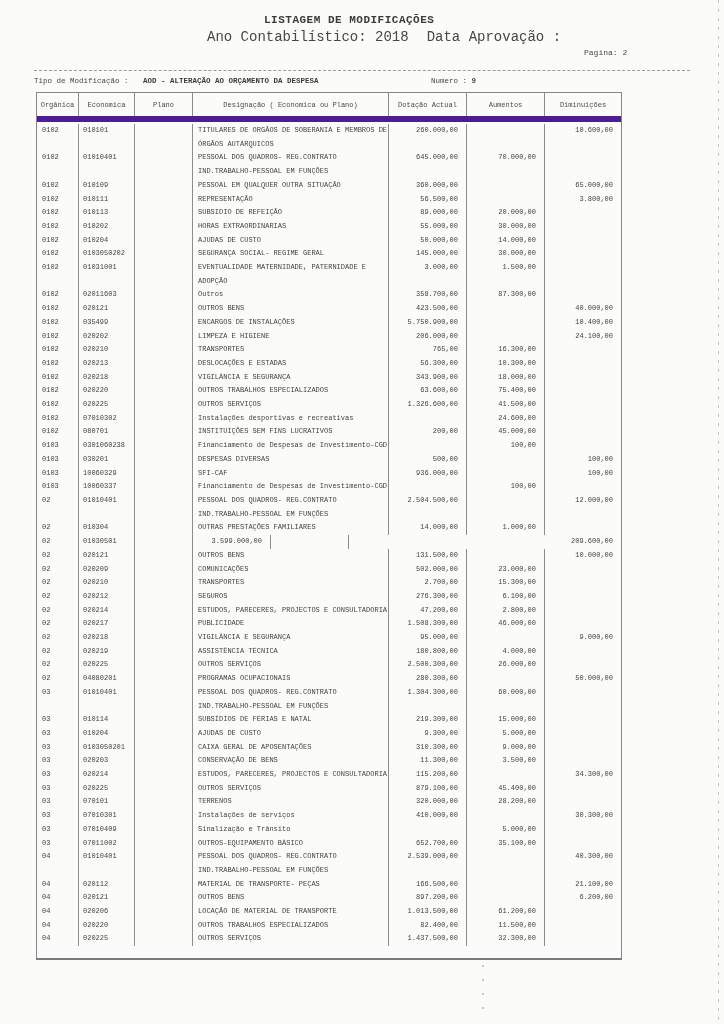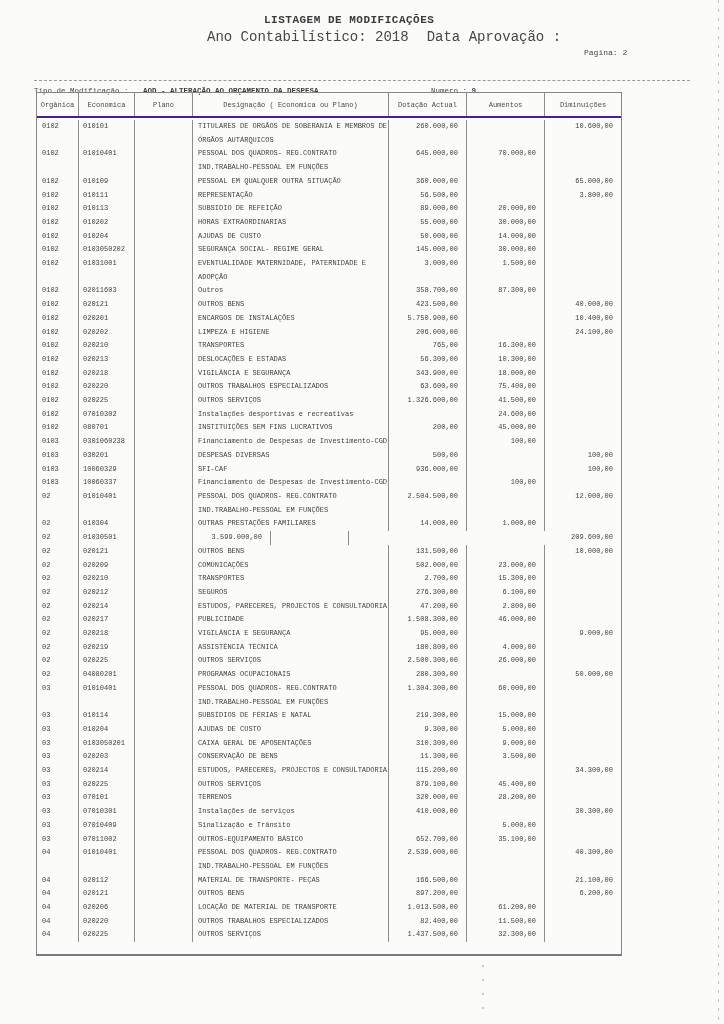--- a/index.html
+++ b/index.html
@@ -26,21 +26,21 @@
     font-size: 14px; white-space: nowrap; color: #474747;
   }
   .doc-subtitle .sep { display: inline-block; width: 18px; }
   .page-number {
     position: absolute; top: 36px; left: 584px;
     font-size: 8px; color: #474747;
   }
 
   
   .meta-strip {
-    position: absolute; top: 80px; left: 34px; width: 656px;
+    position: absolute; top: 70px; left: 34px; width: 656px;
     border-top: 1px dashed #9a9a98;
     padding-top: 6px;
     font-size: 7.5px; color: #474747;
     white-space: nowrap;
   }
   .meta-tipo-value { font-weight: bold; margin-left: 10px; color: #3b3b3b; }
   .meta-numero { position: absolute; left: 385px; top: 6px; margin-left: 12px; }
   .meta-numero b { font-weight: bold; }
 
   
@@ -58,21 +58,21 @@
   }
   .td:last-child, .th:last-child { border-right: none; }
   .c-org  { width: 42px;  }
   .c-econ { width: 56px;  }
   .c-plan { width: 58px;  }
   .c-des  { width: 196px; }
   .c-dot  { width: 78px;  }
   .c-aum  { width: 78px;  }
   .c-dim  { width: 78px;  flex: 1; }
 
-  .thead .tr { border-bottom: 2px solid #4c1d95; align-items: flex-end; }
+  .thead .tr { border-bottom: 6px solid #4c1d95; align-items: flex-end; }
   .th {
     text-align: center;
     padding: 8px 2px 7px 2px;
     color: #4a4a4a;
     font-size: 7px;
     white-space: nowrap;
   }
   .tbody { padding-top: 2px; padding-bottom: 12px; display: block; }
   
   .tbody .tr { min-height: 13.7px; }
@@ -238,21 +238,21 @@
       <div class="td c-econ">020121</div>
       <div class="td c-plan"></div>
       <div class="td c-des">OUTROS BENS</div>
       <div class="td c-dot">423.500,00</div>
       <div class="td c-aum"></div>
       <div class="td c-dim">40.000,00</div>
     </div>
 
     <div class="tr">
       <div class="td c-org">0102</div>
-      <div class="td c-econ">020201</div>
+      <div class="td c-econ">035499</div>
       <div class="td c-plan"></div>
       <div class="td c-des">ENCARGOS DE INSTALAÇÕES</div>
       <div class="td c-dot">5.750.900,00</div>
       <div class="td c-aum"></div>
       <div class="td c-dim">10.400,00</div>
     </div>
 
     <div class="tr">
       <div class="td c-org">0102</div>
       <div class="td c-econ">020202</div>

